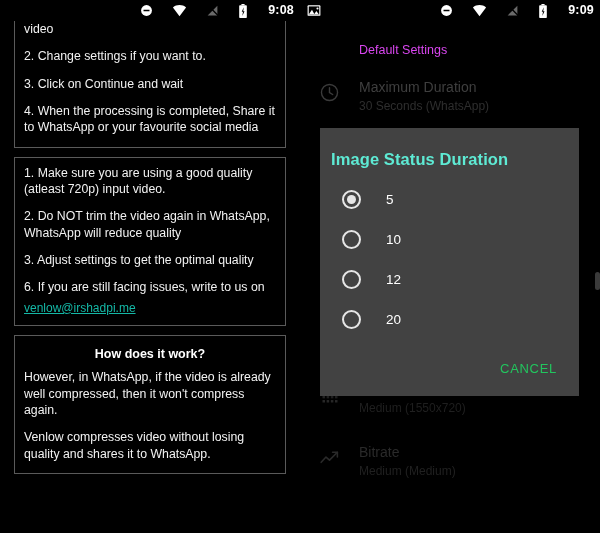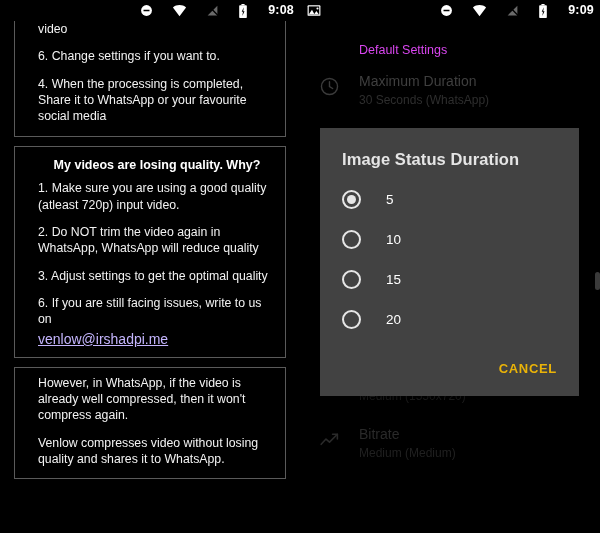--- a/index.html
+++ b/index.html
@@ -62,21 +62,21 @@
   
   .help-scroll {
     position: absolute;
     top: 21px; left: 0; right: 0; bottom: 0;
     padding: 0 14px;
     box-sizing: border-box;
   }
   .card {
     border: 1px solid #5a5a5a;
     box-sizing: border-box;
-    padding: 7px 9px 9px 23px;
+    padding: 7px 9px 9px 9px;
     margin-bottom: 9px;
     background: #000;
   }
   .card.first {
     border-top: none;
     margin-top: 0;
     padding-top: 0;
   }
   .card-title {
     color: #ffffff;
@@ -88,23 +88,23 @@
   }
   .card p {
     color: #f2f2f2;
     font-size: 12.3px;
     line-height: 1.33;
     margin: 0 0 11px 0;
   }
   .card p:last-child { margin-bottom: 2px; }
   .card p.tight { margin-bottom: 2px; }
   .mail-link {
-    color: #c4b5fd;
+    color: #14b8a6;
     text-decoration: underline;
-    font-size: 14px;
+    font-size: 12px;
     display: inline-block;
     text-align: right;
   }
 
   
   .settings {
     position: absolute;
     top: 21px; left: 0; right: 0; bottom: 0;
   }
   .section-header {
@@ -113,20 +113,21 @@
     padding-left: 59px;
     padding-top: 22px;
     padding-bottom: 8px;
   }
   .setting-row {
     display: flex;
     align-items: flex-start;
     padding: 8px 14px 8px 0;
     min-height: 40px;
     box-sizing: border-box;
+    margin-top: 6px;
   }
   .setting-icon {
     width: 59px;
     flex: 0 0 59px;
     display: flex;
     justify-content: center;
     padding-top: 3px;
   }
   .setting-text { flex: 1; }
   .setting-title {
@@ -159,24 +160,24 @@
     left: 20px;
     top: 128px;
     width: 259px;
     background: #424242;
     box-shadow: 0 2px 9px rgba(0,0,0,0.55);
     padding: 0;
     box-sizing: border-box;
     z-index: 5;
   }
   .dialog-title {
-    color: #e5e5e5;
+    color: #5eead4;
     font-size: 16.5px;
     font-weight: bold;
-    padding: 22px 22px 6px 22px;
+    padding: 22px 22px 6px 11px;
     letter-spacing: 0.1px;
   }
   .radio-list {
     padding: 4px 0 6px 0;
   }
   .radio-row {
     display: flex;
     align-items: center;
     padding: 6px 22px 6px 22px;
     height: 28px;
@@ -209,23 +210,23 @@
     margin-left: 25px;
   }
   .dialog-actions {
     display: flex;
     justify-content: flex-end;
     padding: 10px 18px 14px 18px;
   }
   .cancel-btn {
     background: transparent;
     border: none;
-    color: #eab308;
+    color: #22c55e;
     font-size: 13px;
-    font-weight: bold;
+    font-weight: normal;
     font-family: "Liberation Sans", sans-serif;
     letter-spacing: 0.7px;
     padding: 6px 4px;
     cursor: pointer;
   }
 </style>
 </head>
 <body>
 
 <div class="screens">
@@ -260,34 +261,35 @@
             </svg>
         </span>
         <span class="sb-time">9:08</span>
       </div>
     </div>
 
     <div class="help-scroll">
 
       <div class="card first">
         <p class="tight">video</p>
-        <p style="margin-top:11px">6. Change settings if you want to.</p>
+        <p style="margin-top:11px">2. Change settings if you want to.</p>
+        <p>3. Click on Continue and wait</p>
         <p class="tight">4. When the processing is completed, Share it to WhatsApp or your favourite social media</p>
       </div>
 
       <div class="card">
-        <div class="card-title">My videos are losing quality. Why?</div>
         <p>1. Make sure you are using a good quality (atleast 720p) input video.</p>
         <p>2. Do NOT trim the video again in WhatsApp, WhatsApp will reduce quality</p>
         <p>3. Adjust settings to get the optimal quality</p>
         <p class="tight">6. If you are still facing issues, write to us on</p>
         <a class="mail-link" href="#">venlow@irshadpi.me</a>
       </div>
 
       <div class="card">
+        <div class="card-title">How does it work?</div>
         <p>However, in WhatsApp, if the video is already well compressed, then it won't compress again.</p>
         <p class="tight">Venlow compresses video without losing quality and shares it to WhatsApp.</p>
       </div>
 
     </div>
   </div>
 
   <div class="panel">
 
     <div class="statusbar">
@@ -403,21 +405,21 @@
         <div class="radio-row selected">
           <span class="radio-mark"></span>
           <span class="radio-label">5</span>
         </div>
         <div class="radio-row">
           <span class="radio-mark"></span>
           <span class="radio-label">10</span>
         </div>
         <div class="radio-row">
           <span class="radio-mark"></span>
-          <span class="radio-label">15</span>
+          <span class="radio-label">12</span>
         </div>
         <div class="radio-row">
           <span class="radio-mark"></span>
           <span class="radio-label">20</span>
         </div>
       </div>
 
       <div class="dialog-actions">
         <button class="cancel-btn">CANCEL</button>
       </div>

